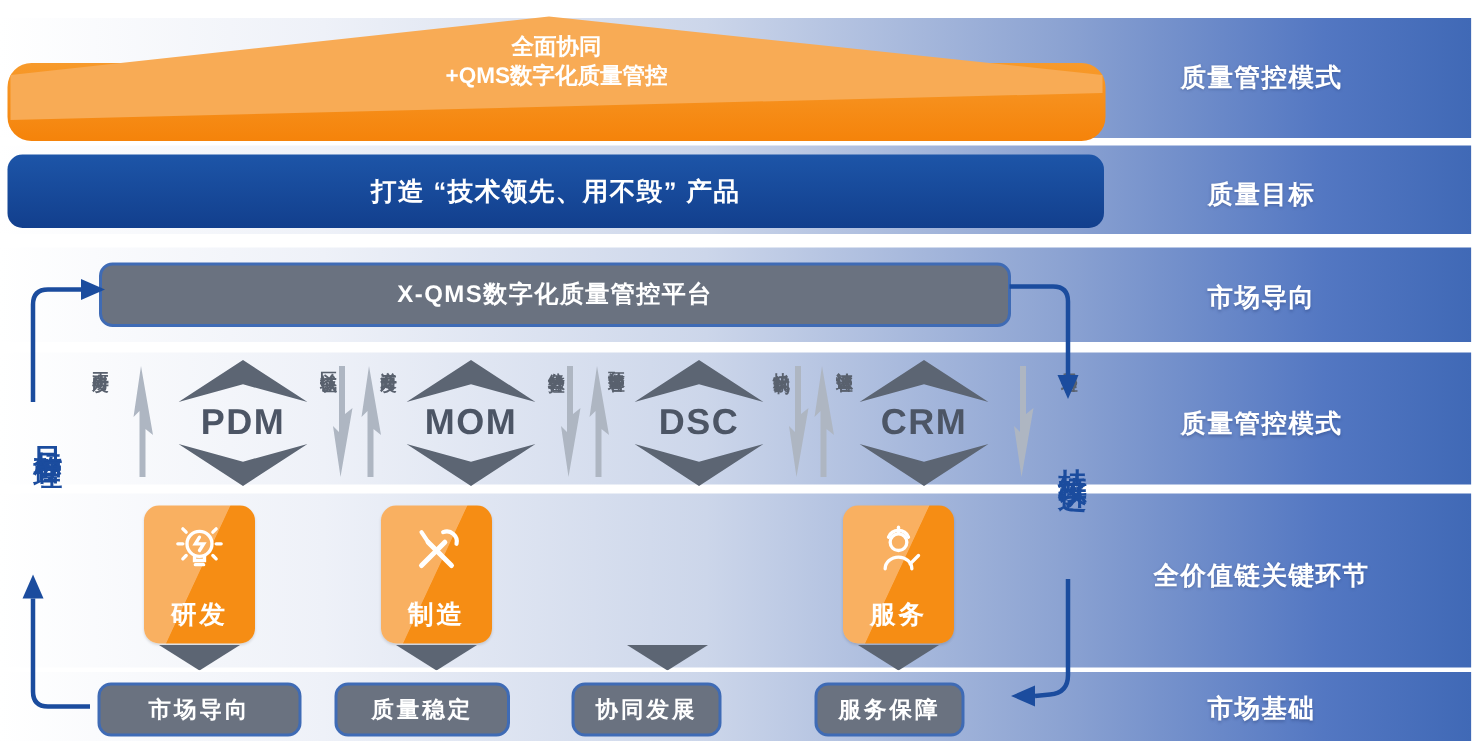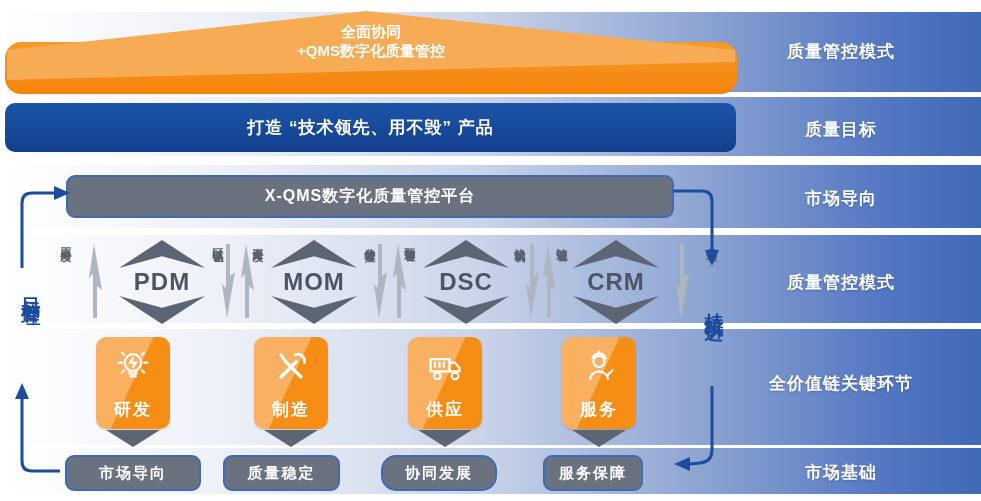--- a/index.html
+++ b/index.html
@@ -206,34 +206,20 @@
           <path d="M28 14 h3"></path>
         <path d="M8 5 l2 2"></path>
           <path d="M28 5 l-2 2"></path>
         <path d="M8 23 l2-2"></path>
           <path d="M28 23 l-2-2"></path>
       </g>
     </svg>
     <span class="vlabel2">研发</span>
   </div>
 
-  <div class="vbox" style="left:408px;">
-    <svg width="40" height="40" viewBox="0 0 36 36">
-      <g stroke="#fff" stroke-width="2" fill="none" stroke-linecap="round">
-        <path d="M5 11 h17 v11 h-17 z"></path>
-        <path d="M9 14 v4"></path>
-          <path d="M13 14 v4"></path>
-          <path d="M17 14 v4"></path>
-        <path d="M22 14 h5 l4 5 v3 h-9"></path>
-        <circle cx="11" cy="26" r="3"></circle>
-          <circle cx="27" cy="26" r="3"></circle>
-      </g>
-    </svg>
-    <span class="vlabel2">供应</span>
-  </div>
 
   <div class="vbox" style="left:562px;">
     <svg width="40" height="40" viewBox="0 0 36 36">
       <g stroke="#fff" stroke-width="2" fill="none" stroke-linecap="round">
         <circle cx="18" cy="13" r="5"></circle>
         <path d="M12 10 a6.5 6.5 0 0 1 12 0"></path>
         <path d="M18 4 v3"></path>
         <path d="M10 29 a8 7 0 0 1 16 0"></path>
         <path d="M25 26 l5 -5"></path>
       </g>
@@ -245,21 +231,21 @@
   <div class="tri-down" style="left:264px;"></div>
   <div class="tri-down" style="left:418px;"></div>
   <div class="tri-down" style="left:572px;"></div>
 
   <div class="fbox" style="left:65px;width:136px;">
       <span>市场导向</span>
     </div>
   <div class="fbox" style="left:223px;width:117px;">
       <span>质量稳定</span>
     </div>
-  <div class="fbox" style="left:381px;width:116px;border-radius:15px;">
+  <div class="fbox" style="left:381px;width:100px;">
       <span>协同发展</span>
     </div>
   <div class="fbox" style="left:543px;width:100px;">
       <span>服务保障</span>
     </div>
 
   <svg id="flows" width="981" height="501" viewBox="0 0 981 501">
     <g stroke="#1b4c9e" stroke-width="3" fill="none">
       <path d="M22,268 L22,203 Q22,193 32,193 L54,193"></path>
       <path d="M60,471 L32,471 Q22,471 22,461 L22,399"></path>

